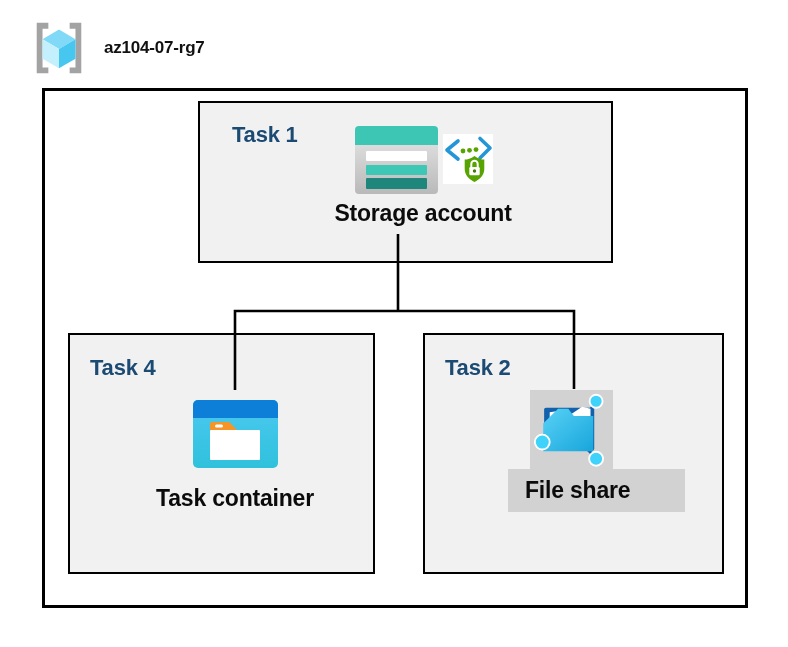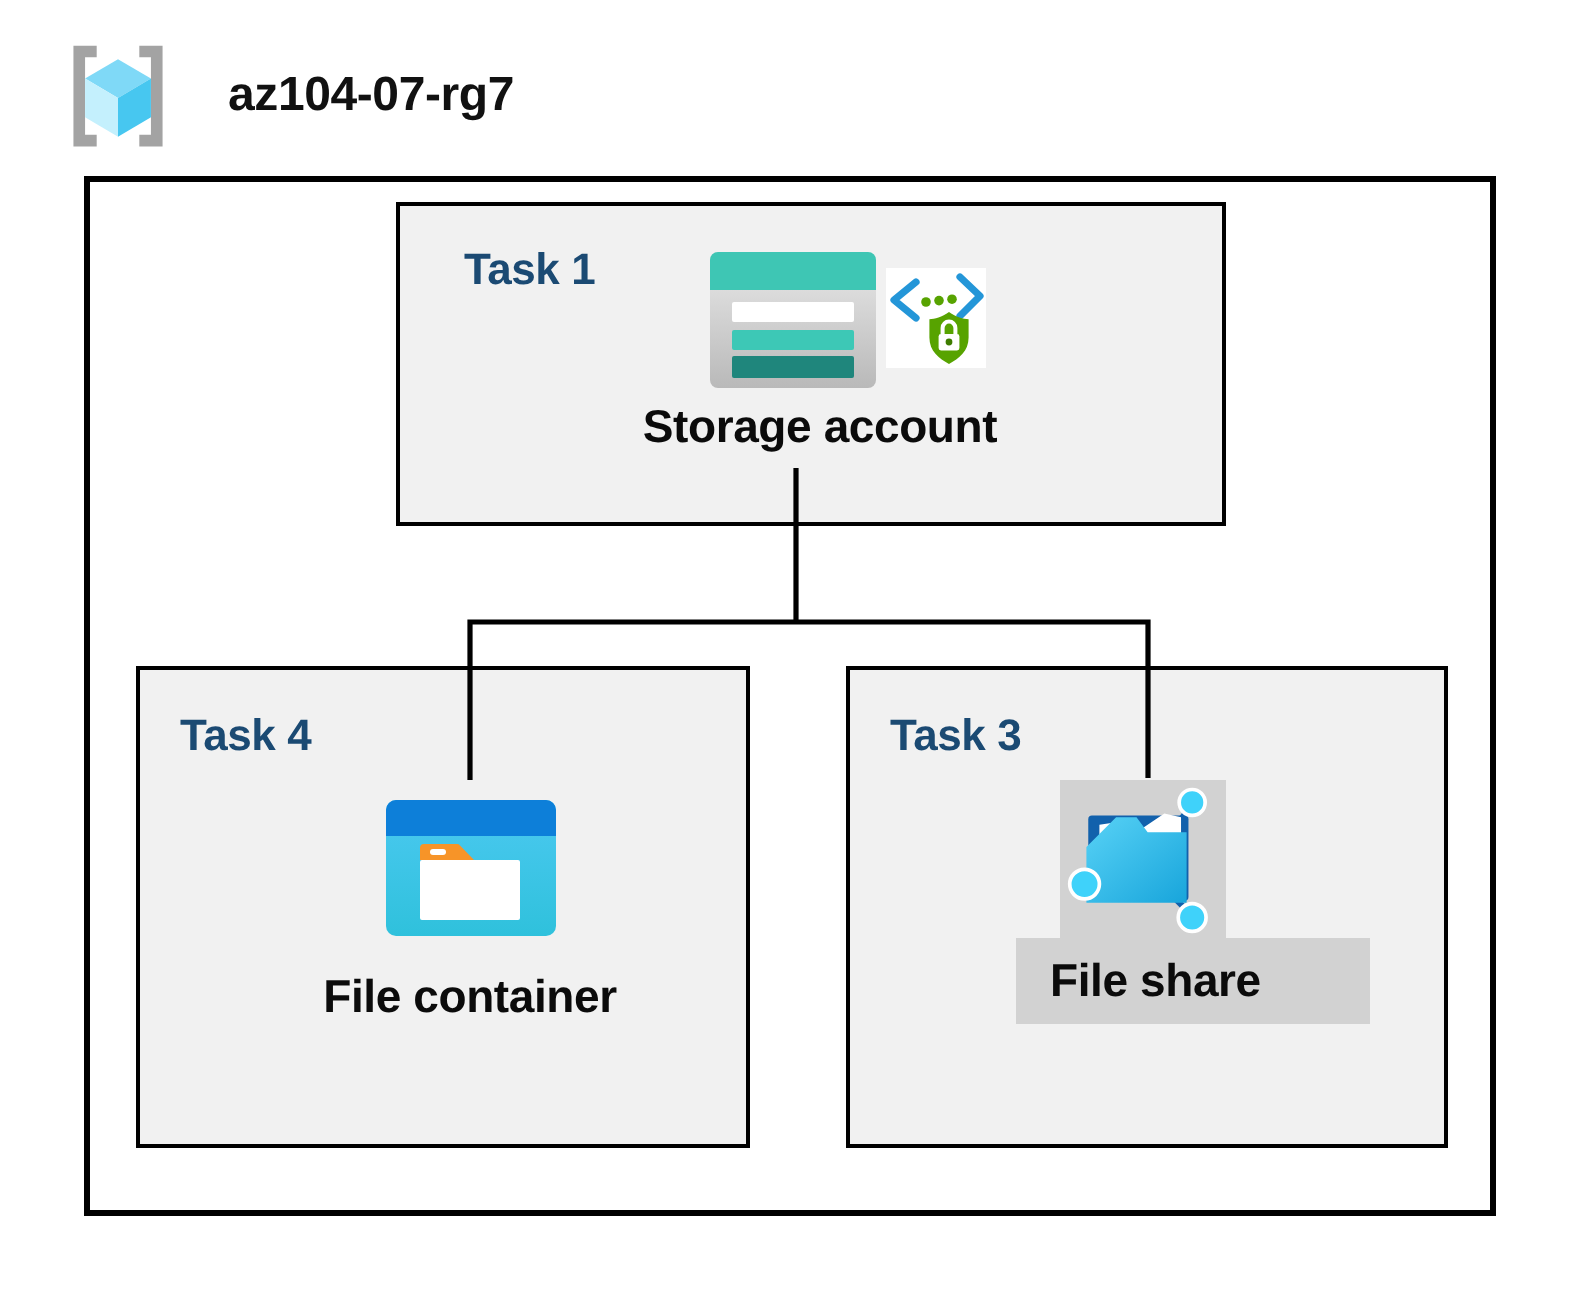--- a/index.html
+++ b/index.html
@@ -5,21 +5,21 @@
   * { margin: 0; padding: 0; box-sizing: border-box; }
   html, body { width: 788px; height: 647px; background: #ffffff; overflow: hidden; }
   body { position: relative; font-family: "Liberation Sans", sans-serif; }
 
   .abs { position: absolute; }
 
   
   .rg-header { left: 28px; top: 17px; display: flex; align-items: center; z-index: 6; }
   .rg-icon { width: 62px; height: 62px; flex: 0 0 auto; }
   .rg-title {
-    margin-left: 24px; font-size: 24px; font-weight: 700; color: #111111;
+    margin-left: 14px; font-size: 17px; font-weight: 700; color: #111111;
     letter-spacing: -0.2px;
   }
 
   
   .outer-box {
     left: 42px; top: 88px; width: 706px; height: 520px;
     background: #ffffff; border: 3px solid #000000; z-index: 1;
   }
   .task-box {
     background: #f1f1f1; border: 2.5px solid #000000; z-index: 2;
@@ -48,21 +48,21 @@
   .fileshare-icon-bg {
     left: 530px; top: 390px; width: 83px; height: 80px; background: #d2d2d2; z-index: 4;
   }
   .fileshare-icon { left: 3px; top: 2px; width: 77px; height: 76px; }
 
   
   .resource-label {
     position: absolute; font-size: 23px; font-weight: 700; color: #0b0b0b;
     letter-spacing: -0.2px; z-index: 4; text-align: center; white-space: nowrap;
   }
-  .storage-label { left: 184px; top: 200px; width: 452px; }
+  .storage-label { left: 197px; top: 200px; width: 452px; }
   .blob-label    { left: 95px;  top: 485px; width: 280px; }
   .fileshare-label-bg {
     position: absolute; left: 508px; top: 469px; width: 177px; height: 43px;
     background: #d2d2d2; z-index: 4; padding-left: 16px;
   }
   .fileshare-label {
     position: absolute; left: 17px; top: 0; height: 43px; line-height: 42px;
     font-size: 23px; font-weight: 700; color: #0b0b0b; letter-spacing: -0.2px;
     white-space: nowrap;
   }
@@ -82,21 +82,21 @@
 </div>
 
 <div class="abs outer-box"></div>
 
 <div class="abs task-box task1"></div>
 <div class="abs task-box task2"></div>
 <div class="abs task-box task3"></div>
 
 <span class="task-label task1-label">Task 1</span>
 <span class="task-label task2-label">Task 4</span>
-<span class="task-label task3-label">Task 3</span>
+<span class="task-label task3-label">Task 2</span>
 
 <svg class="abs connector-layer" viewBox="0 0 788 647">
   <path d="M398 234 L398 312" fill="none" stroke="#000000" stroke-width="2.6"></path>
   <path d="M235 390 L235 311 L574 311 L574 389" fill="none" stroke="#000000" stroke-width="2.6"></path>
 </svg>
 
 <svg class="abs icon-layer-item storage-icon" viewBox="0 0 83 68">
   <defs>
     <linearGradient id="sa-gray" x1="0" y1="0" x2="0" y2="1">
       <stop offset="0" stop-color="#e9e9e9"></stop>
@@ -132,21 +132,21 @@
         <stop offset="1" stop-color="#2fc1dc"></stop>
     </linearGradient>
   </defs>
   <rect x="0" y="0" width="85" height="68" rx="5" fill="url(#bc-cyan)"></rect>
   <path d="M0 18 V5 a5 5 0 0 1 5 -5 h75 a5 5 0 0 1 5 5 v13 z" fill="#0d7fd9"></path>
   <path d="M19 22 h16.5 a2 2 0 0 1 1.5 0.7 l7 7.3 h-27 v-6 a2 2 0 0 1 2 -2 z" fill="#f79428"></path>
   <rect x="22" y="24.5" width="8" height="3" rx="1.5" fill="#ffffff"></rect>
   <rect x="17" y="30" width="50" height="30" rx="1" fill="#ffffff"></rect>
 </svg>
 
-<div class="resource-label blob-label">File container</div>
+<div class="resource-label blob-label">Task container</div>
 
 <div class="abs fileshare-icon-bg">
   <svg class="abs fileshare-icon" viewBox="0 0 83 80">
     <defs>
       <linearGradient id="fs-cyan" x1="0" y1="0" x2="1" y2="1">
         <stop offset="0" stop-color="#58d2f6"></stop>
           <stop offset="1" stop-color="#18a5db"></stop>
       </linearGradient>
     </defs>
     <path d="M56 26 L68 10" stroke="#1261ac" stroke-width="3.2"></path>

